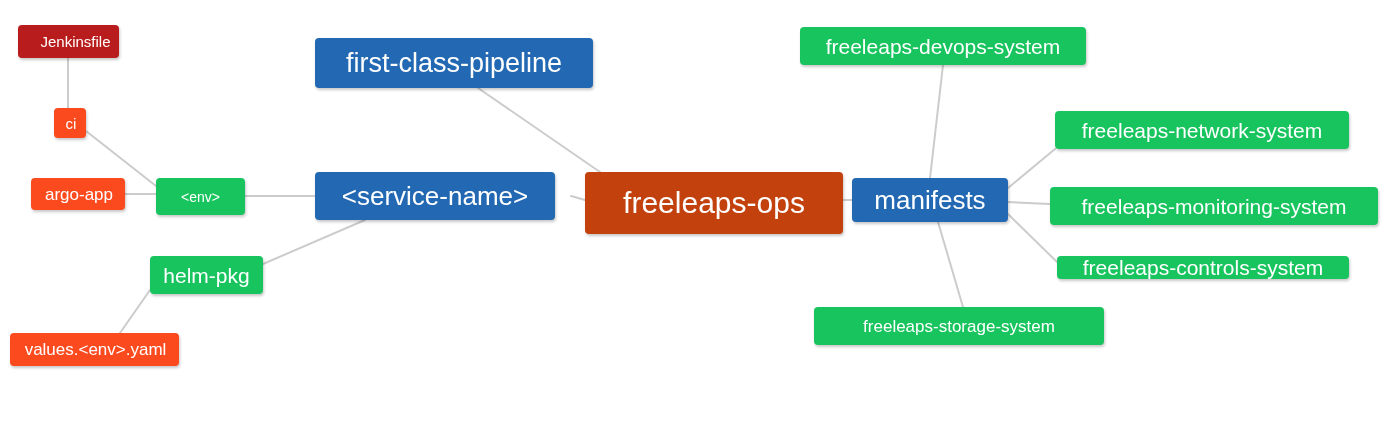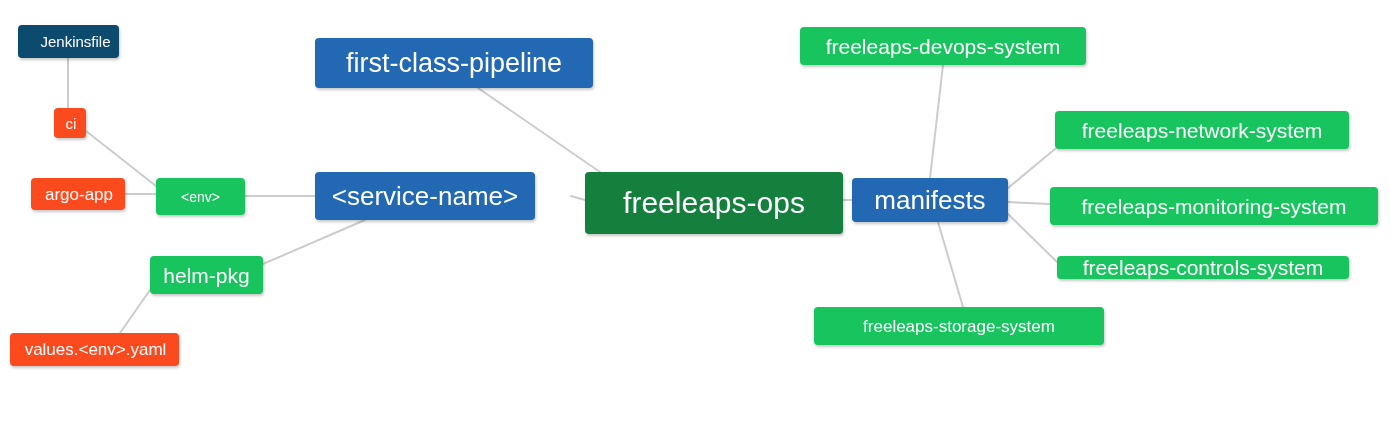--- a/index.html
+++ b/index.html
@@ -39,25 +39,25 @@
     box-shadow: 1px 2px 3px rgba(0,0,0,0.22);
     text-align: center;
     padding: 0 10px;
   }
   .node-label {
     display: block;
     white-space: nowrap;
   }
 
   
-  .n-root   { background: #15803d; }
+  .n-root   { background: #c2410c; }
   .n-blue   { background: #2268B2; }
   .n-green  { background: #18C45E; }
   .n-red    { background: #FC4A1F; padding-left: 12px; }
-  .n-orange { background: #0c4a6e; padding-left: 24px; }
+  .n-orange { background: #b91c1c; padding-left: 24px; }
 </style>
 </head>
 <body>
 
 <div id="mindmap">
   <svg id="edge-layer" width="1390" height="421" viewBox="0 0 1390 421">
       <line x1="585" y1="200" x2="571" y2="196" stroke="#cccccc" stroke-width="2" stroke-linecap="round"></line>
       <line x1="600" y1="172" x2="478" y2="88" stroke="#cccccc" stroke-width="2" stroke-linecap="round"></line>
       <line x1="843" y1="200" x2="852" y2="200" stroke="#cccccc" stroke-width="2" stroke-linecap="round"></line>
       <line x1="315" y1="196" x2="245" y2="196" stroke="#cccccc" stroke-width="2" stroke-linecap="round"></line>
@@ -69,21 +69,21 @@
       <line x1="930" y1="178" x2="943" y2="65" stroke="#cccccc" stroke-width="2" stroke-linecap="round"></line>
       <line x1="1008" y1="188" x2="1055" y2="149" stroke="#cccccc" stroke-width="2" stroke-linecap="round"></line>
       <line x1="1008" y1="202" x2="1050" y2="204" stroke="#cccccc" stroke-width="2" stroke-linecap="round"></line>
       <line x1="1008" y1="214" x2="1057" y2="262" stroke="#cccccc" stroke-width="2" stroke-linecap="round"></line>
       <line x1="938" y1="222" x2="963" y2="307" stroke="#cccccc" stroke-width="2" stroke-linecap="round"></line>
     </svg>
   <div id="node-layer">
       <div class="node n-root" style="left: 585px; top: 172px; width: 258px; height: 62px; font-size: 30px;">
         <span class="node-label">freeleaps-ops</span>
       </div>
-      <div class="node n-blue" style="left: 315px; top: 172px; width: 220px; height: 48px; font-size: 26px; text-align: right;">
+      <div class="node n-blue" style="left: 315px; top: 172px; width: 240px; height: 48px; font-size: 26px; text-align: right;">
         <span class="node-label">&lt;service-name&gt;</span>
       </div>
       <div class="node n-blue" style="left: 315px; top: 38px; width: 278px; height: 50px; font-size: 27px;">
         <span class="node-label">first-class-pipeline</span>
       </div>
       <div class="node n-blue" style="left: 852px; top: 178px; width: 156px; height: 44px; font-size: 26px;">
         <span class="node-label">manifests</span>
       </div>
       <div class="node n-green" style="left: 156px; top: 178px; width: 89px; height: 37px; font-size: 14px;">
         <span class="node-label">&lt;env&gt;</span>

